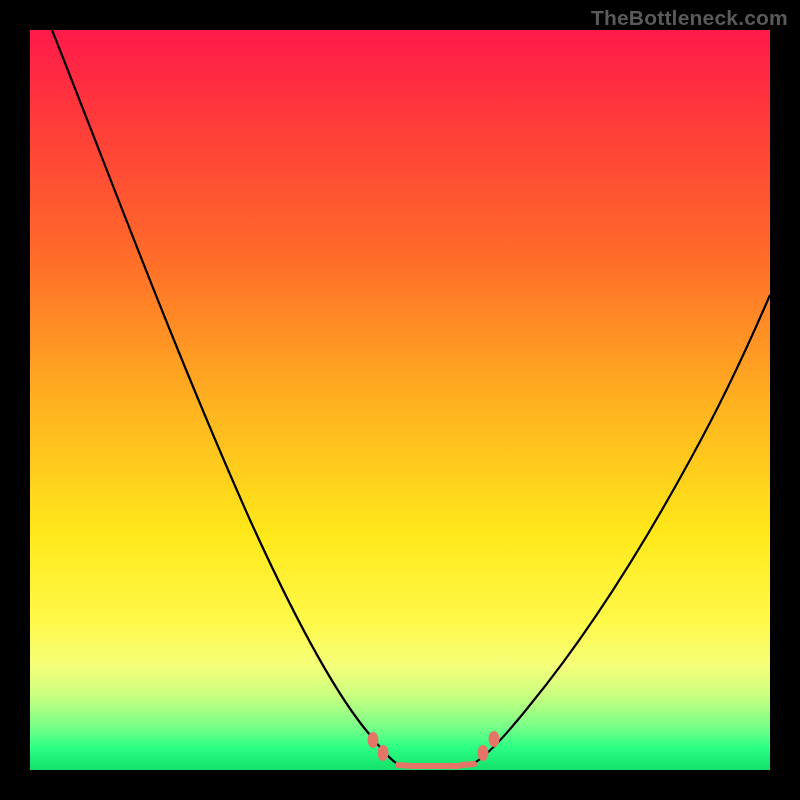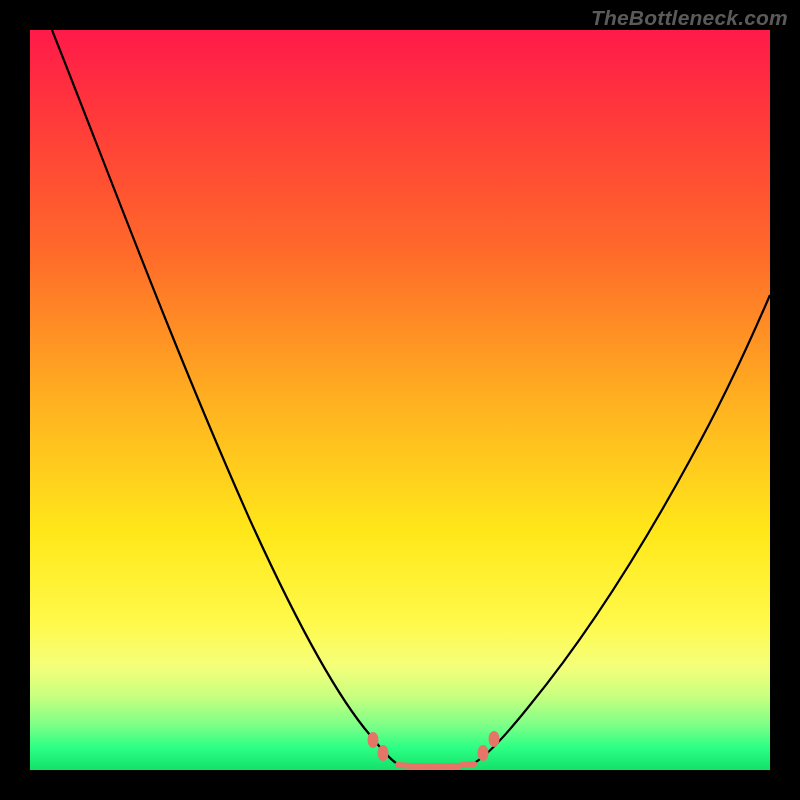--- a/index.html
+++ b/index.html
@@ -9,21 +9,20 @@
     height: 800px;
     overflow: hidden;
     background: #000;
     font-family: Arial, Helvetica, sans-serif;
   }
   .frame {
     position: relative;
     width: 800px;
     height: 568px;
     background: #000;
-    font-style: italic;
   }
   .plot-area {
     position: absolute;
     left: 30px;
     top: 30px;
     width: 740px;
     height: 740px;
     background: linear-gradient(
       to bottom,
       #ff1a4a 0%,

